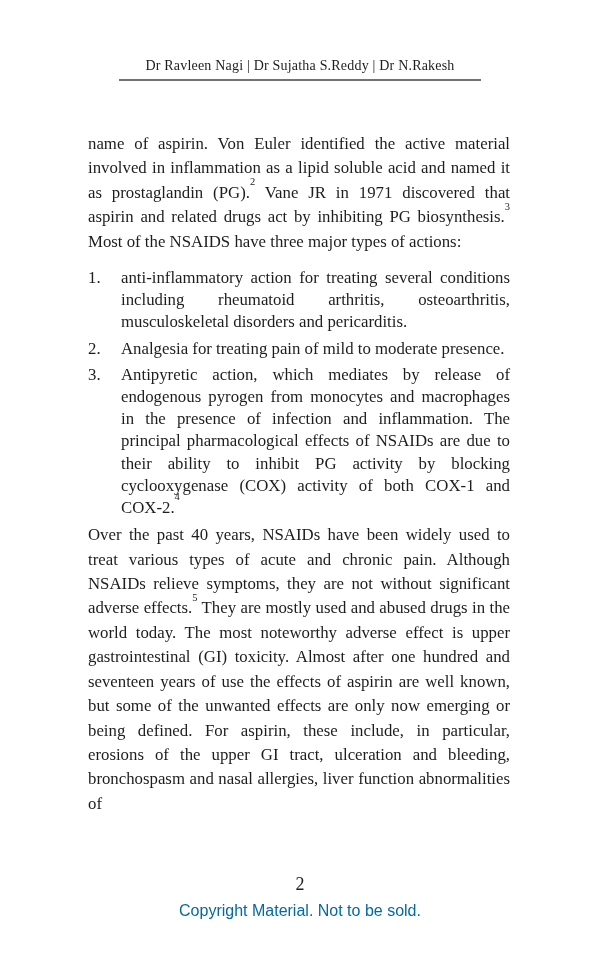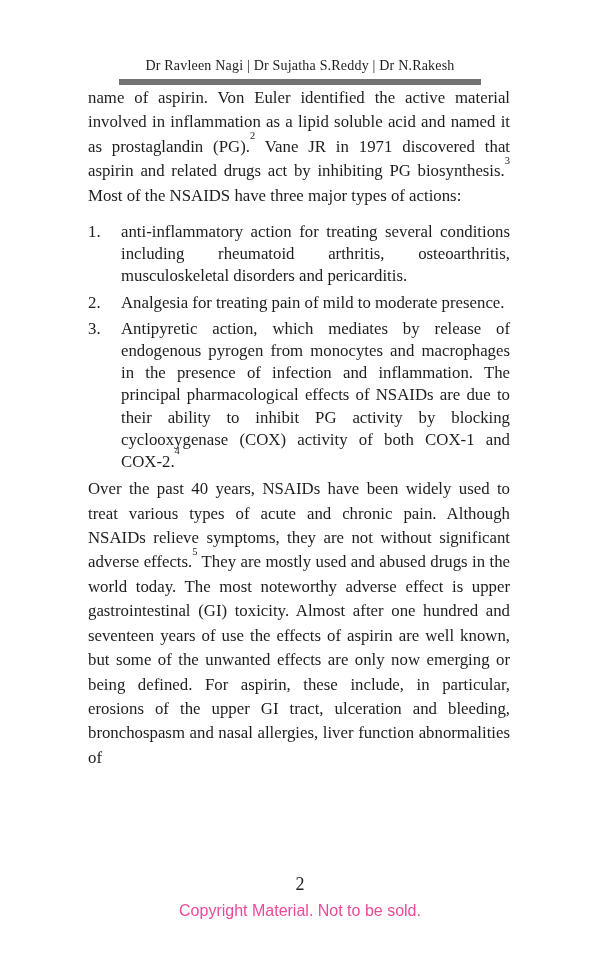--- a/index.html
+++ b/index.html
@@ -20,34 +20,34 @@
   .page-header {
     position: absolute;
     top: 56px; left: 0; width: 600px;
     text-align: center;
   }
   .authors {
     display: inline-block;
     font-size: 14px;
     letter-spacing: 0.2px;
     padding: 0 26px 5px 26px;
-    border-bottom: 6px solid #737373;
+    border-bottom: 2px solid #737373;
     white-space: nowrap;
   }
 
   
   .body-text {
     position: absolute;
     top: 86px; left: 88px; width: 422px;
     font-size: 16.8px;
     line-height: 24.4px;
     text-align: justify;
   }
   .para { margin: 0; }
-  .intro { margin-bottom: 13px; }
+  .intro { margin-bottom: 13px; margin-top: 46px; }
   .closing { margin-top: 0; text-align-last: justify; }
 
   .actions-list { margin: 0; padding: 0; }
   .list-item {
     display: flex;
     line-height: 22.2px;
     margin-bottom: 4px;
   }
   .list-num { flex: 0 0 33px; }
   .list-text { flex: 1 1 auto; text-align: justify; font-family: Liberation Serif, serif; }
@@ -66,21 +66,21 @@
     text-align: center;
     font-size: 18px;
     color: #222222;
   }
   .copyright {
     position: absolute;
     top: 902px; left: 0; width: 600px;
     text-align: center;
     font-family: "Liberation Sans", "DejaVu Sans", sans-serif;
     font-size: 16px;
-    color: #ec4899;
+    color: #0369a1;
   }
 </style>
 </head>
 <body>
 
 <div class="page">
 
   <header class="page-header">
     <span class="authors">Dr Ravleen Nagi | Dr Sujatha S.Reddy | Dr N.Rakesh</span>
   </header>

